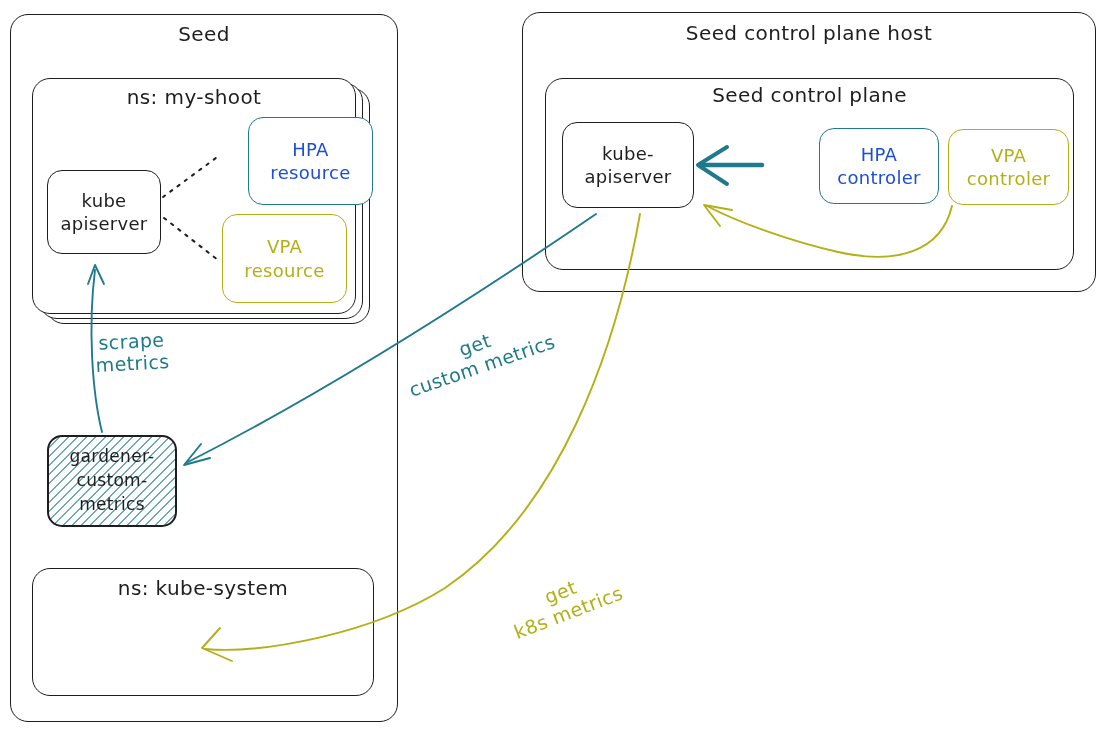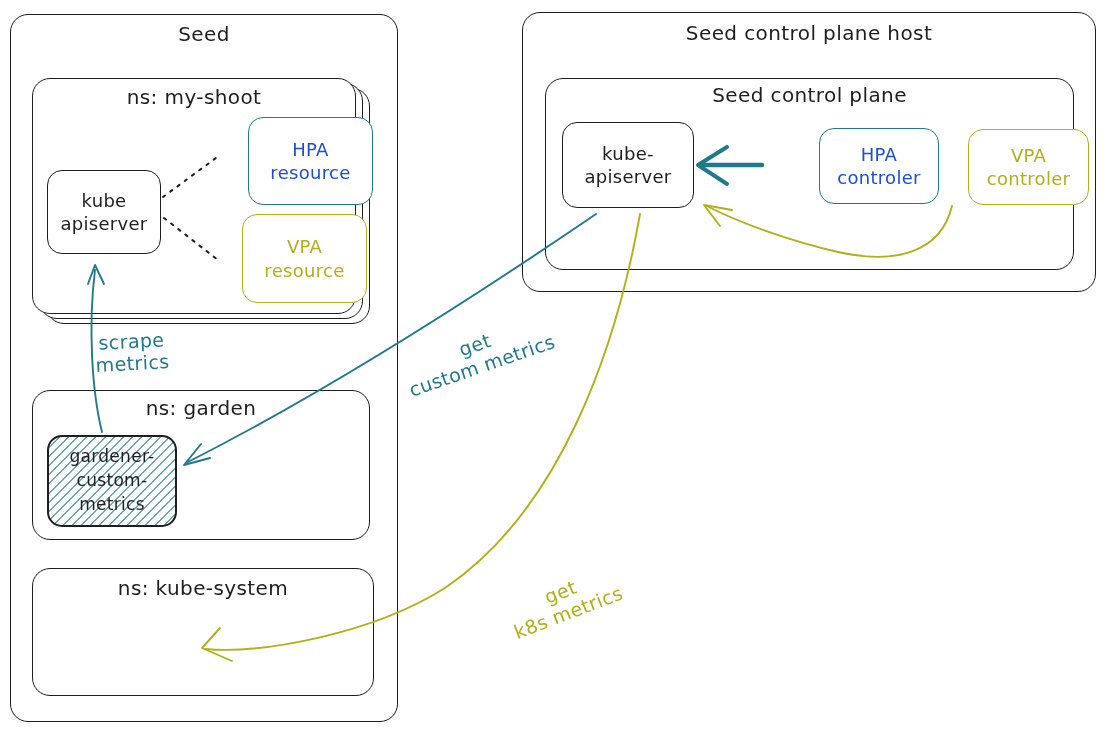--- a/index.html
+++ b/index.html
@@ -27,21 +27,21 @@
     font-size:20px; letter-spacing:.4px; white-space:nowrap;
   }
   
   .node {
     position:absolute; background:#ffffff; border-radius:15px;
     display:flex; flex-direction:column; align-items:center; justify-content:center;
     font-size:18px; line-height:1.3; text-align:center; letter-spacing:.3px;
   }
   .node.ink   { border:1.8px solid #1e1e1e; color:#1e1e1e; }
   .node.teal  { border:1.8px solid #1f7a8c; color:#1d4ed8;margin-left:26px; }
-  .node.olive { border:1.8px solid #b3b017; color:#b3b017;margin-left:20px; }
+  .node.olive { border:1.8px solid #b3b017; color:#b3b017; }
   .node.hatched {
     border:2px solid #1e1e1e; color:#1e1e1e; font-size:17px; line-height:1.4;
     background:
       repeating-linear-gradient(135deg,
         rgba(31,122,140,.65) 0px, rgba(31,122,140,.65) 1.4px,
         rgba(255,255,255,0) 1.4px, rgba(255,255,255,0) 6.5px);
   }
   
   #edges { position:absolute; left:0; top:0; z-index:5; pointer-events:none; }
   #edges path { fill:none; stroke-linecap:round; stroke-linejoin:round; }
@@ -76,23 +76,20 @@
   <div class="node teal" style="left:222px; top:117px; width:123px; height:86px;">
     <span>HPA</span>
     <span>resource</span>
   </div>
 
   <div class="node olive" style="left:222px; top:214px; width:123px; height:87px;">
     <span>VPA</span>
     <span>resource</span>
   </div>
 
-  <div class="cbox double" style="left:32px; top:390px; width:336px; height:148px;">
-    <div class="box-title" style="top:5px;">ns: garden</div>
-  </div>
 
   <div class="node hatched" style="left:47px; top:435px; width:126px; height:88px;text-align:center;">
     <span>gardener-</span>
     <span>custom-</span>
     <span>metrics</span>
   </div>
 
   <div class="cbox double" style="left:32px; top:568px; width:340px; height:126px;">
     <div class="box-title" style="top:7px;">ns: kube-system</div>
   </div>

